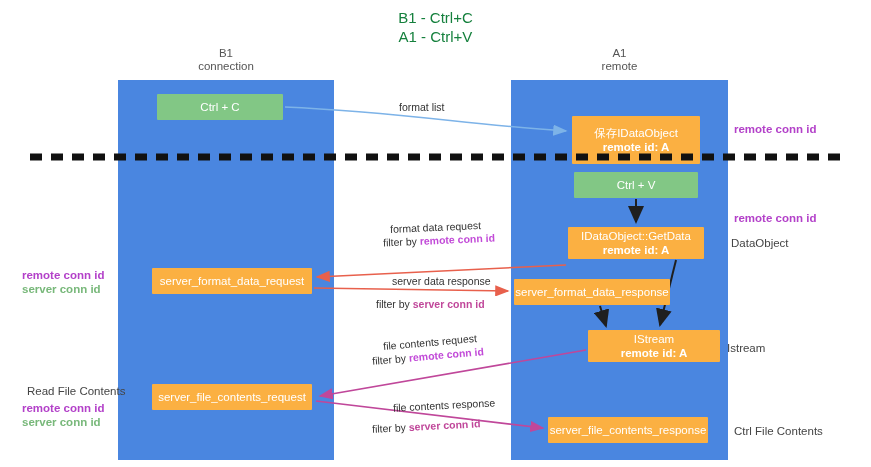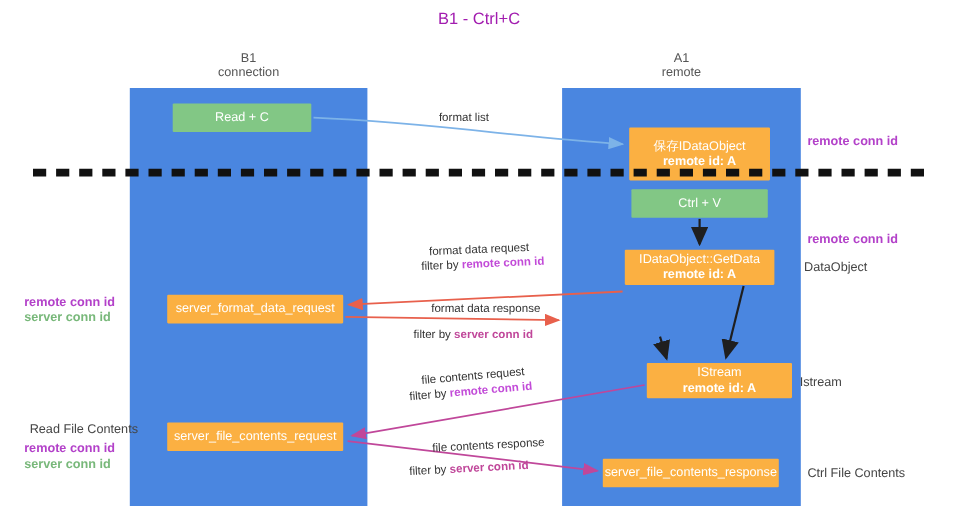--- a/index.html
+++ b/index.html
@@ -17,21 +17,21 @@
     position: absolute;
     background: #4a86e0;
   }
   #lane-b1 { left: 118px; top: 80px; width: 216px; height: 380px; }
   #lane-a1 { left: 511px; top: 80px; width: 217px; height: 380px; }
 
   .title {
     position: absolute;
     width: 871px; left: 0;
     text-align: center;
-    color: #a21caf;
+    color: #15803d;
     font-size: 15px;
     line-height: 19px;
   }
   #diagram-title { top: 8px; }
 
   .lane-header {
     position: absolute;
     text-align: center;
     color: #555555;
     font-size: 11.5px;
@@ -120,20 +120,21 @@
     overflow: visible;
   }
 </style>
 </head>
 <body>
 
 <div id="stage">
 
   <div class="title" id="diagram-title">
     <div>B1 - Ctrl+C</div>
+    <div>A1 - Ctrl+V</div>
   </div>
 
   <div class="lane" id="lane-b1"></div>
   <div class="lane" id="lane-a1"></div>
 
   <div class="lane-header" id="header-b1">
     <div>B1</div>
     <div>connection</div>
   </div>
   <div class="lane-header" id="header-a1">
@@ -172,41 +173,44 @@
     <path d="M 586 350 L 320 396" stroke="#c0479a" stroke-width="1.6" fill="none" marker-end="url(#ah-magenta)"></path>
 
     <path d="M 316 401 L 543 428" stroke="#c0479a" stroke-width="1.6" fill="none" marker-end="url(#ah-magenta)"></path>
   </svg>
 
   <svg id="divider-dashes">
     <line x1="30" y1="5" x2="845" y2="5" stroke="#111111" stroke-width="7" stroke-dasharray="12 9" stroke-linecap="butt"></line>
   </svg>
 
   <div class="node green" id="node-ctrl-c">
-    <span>Read + C</span>
+    <span>Ctrl + C</span>
   </div>
 
   <div class="node orange" id="node-save-ido">
     <span>保存IDataObject</span>
     <span class="l2">remote id: A</span>
   </div>
 
   <div class="node green" id="node-ctrl-v">
     <span>Ctrl + V</span>
   </div>
 
   <div class="node orange" id="node-getdata">
     <span>IDataObject::GetData</span>
     <span class="l2">remote id: A</span>
   </div>
 
   <div class="node orange" id="node-sfdreq">
     <span>server_format_data_request</span>
   </div>
 
+  <div class="node orange" id="node-sfdres">
+    <span>server_format_data_response</span>
+  </div>
 
   <div class="node orange" id="node-istream">
     <span>IStream</span>
     <span class="l2">remote id: A</span>
   </div>
 
   <div class="node orange" id="node-sfcres">
     <span>server_file_contents_response</span>
   </div>
 
@@ -214,21 +218,21 @@
     <span>server_file_contents_request</span>
   </div>
 
   <div class="edge-label" id="el-format-list">format list</div>
 
   <div class="edge-label" id="el-fdreq-1">format data request</div>
   <div class="edge-label" id="el-fdreq-2">
     <span>filter by </span><b class="purple">remote conn id</b>
   </div>
 
-  <div class="edge-label" id="el-fdres-1">format data response</div>
+  <div class="edge-label" id="el-fdres-1">server data response</div>
   <div class="edge-label" id="el-fdres-2">
     <span>filter by </span><b class="magenta">server conn id</b>
   </div>
 
   <div class="edge-label" id="el-fcreq-1">file contents request</div>
   <div class="edge-label" id="el-fcreq-2">
     <span>filter by </span><b class="purple">remote conn id</b>
   </div>
 
   <div class="edge-label" id="el-fcres-1">file contents response</div>

